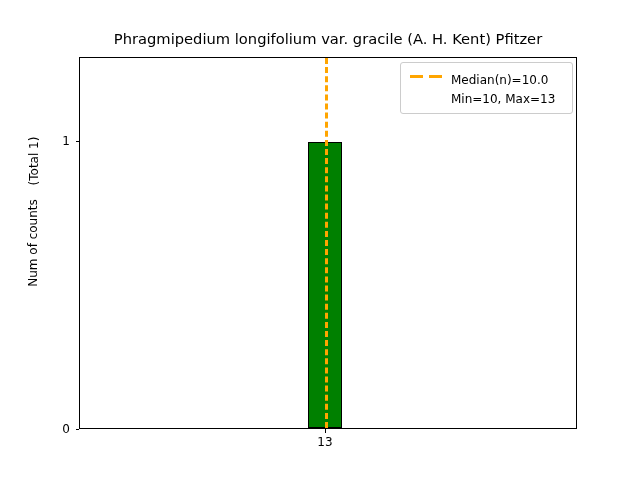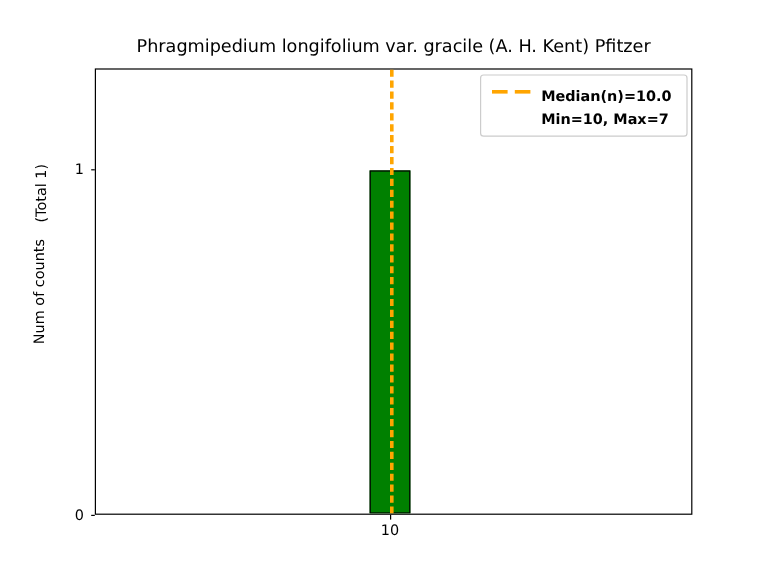--- a/index.html
+++ b/index.html
@@ -166,21 +166,20 @@
     position: absolute;
     top: 5px;
     height: 3.3px;
     background: #ffa500;
   }
   .legend-marker .dash.d1 { left: 1px;  width: 13px; }
   .legend-marker .dash.d2 { left: 20px; width: 13px; }
 
   .legend-texts {
     display: block;
-    font-weight: bold;
   }
   .legend-text {
     font-size: 12px;
     line-height: 16px;
     color: #000000;
     white-space: nowrap;
   }
 </style>
 </head>
 <body>
@@ -199,32 +198,32 @@
     </div>
   </div>
 
   <div class="ytick-mark" style="left: 75.5px; top: 428.5px;"></div>
   <div class="ytick-label" style="left: 40px; top: 423px; width: 30px;">0</div>
 
   <div class="ytick-mark" style="left: 75.5px; top: 140.5px;"></div>
   <div class="ytick-label" style="left: 40px; top: 135px; width: 30px;">1</div>
 
   <div class="xtick-mark" style="left: 324.5px; top: 429px;"></div>
-  <div class="xtick-label" style="left: 300px; top: 436px; width: 50px;">10</div>
+  <div class="xtick-label" style="left: 300px; top: 436px; width: 50px;">13</div>
 
 
   <div class="ylabel-line" id="ylabel-main">Num of counts</div>
   <div class="ylabel-line" id="ylabel-total">(Total 1)</div>
 
   <div id="legend">
     <div class="legend-row">
       <span class="legend-marker">
         <span class="dash d1"></span>
         <span class="dash d2"></span>
       </span>
       <span class="legend-texts">
         <span class="legend-text">Median(n)=10.0</span><br>
-        <span class="legend-text">Min=10, Max=7</span>
+        <span class="legend-text">Min=10, Max=13</span>
       </span>
     </div>
   </div>
 
 </div>
 
 </body></html>

